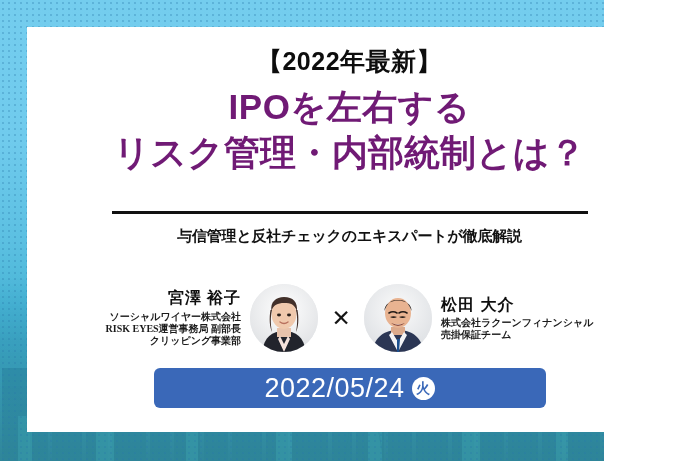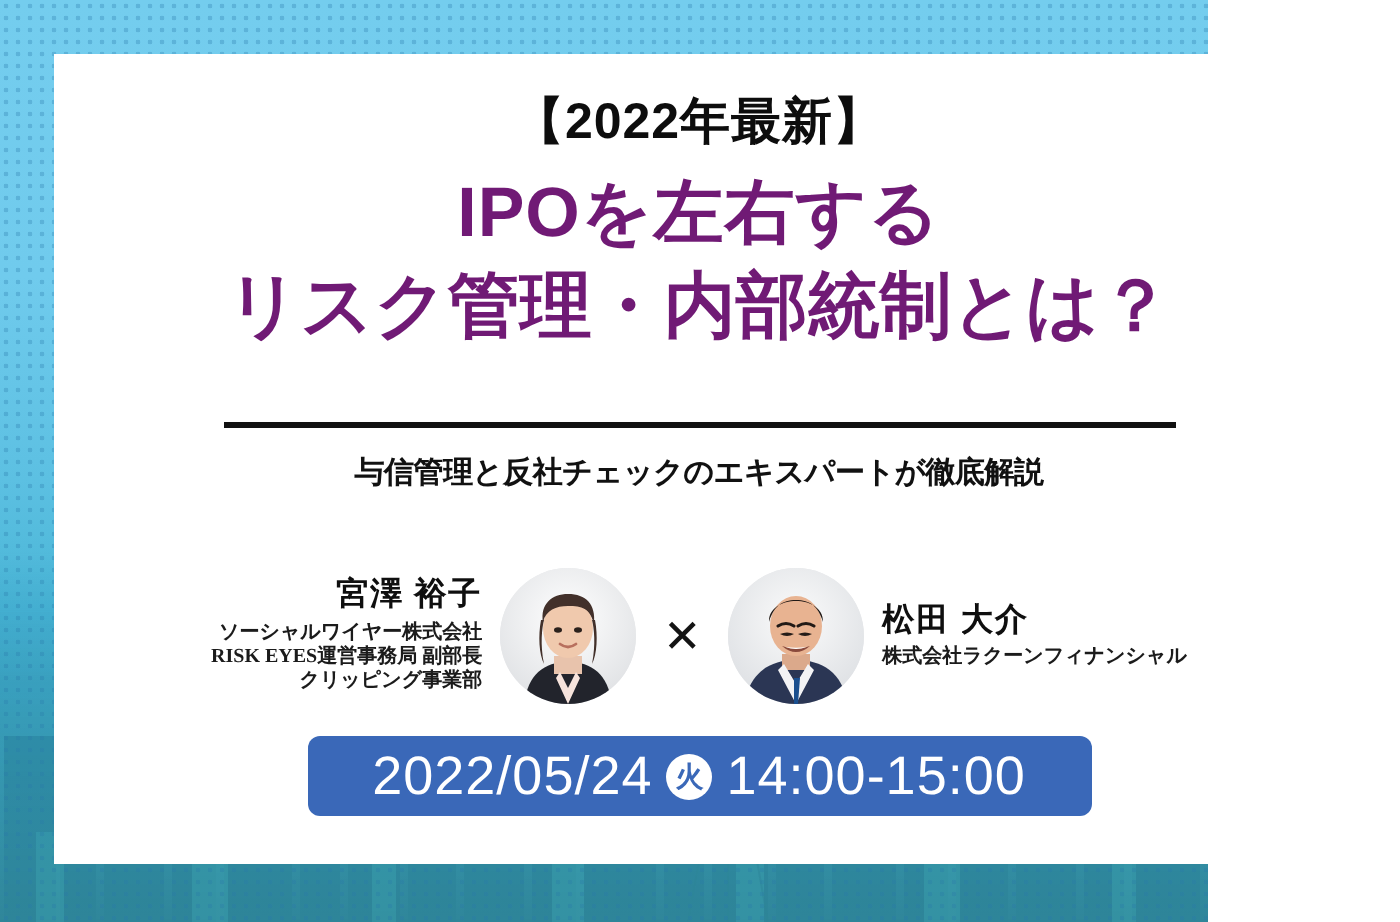--- a/index.html
+++ b/index.html
@@ -339,25 +339,25 @@
             <path d="M35 29 q4 -2.5 8 0" stroke="#221a16" stroke-width="1.6" fill="none" stroke-linecap="round"></path>
             <path d="M26 33 q3.5 -1.5 7 0 q-3.5 2 -7 0 z" fill="#241c18"></path>
             <path d="M35 33 q3.5 -1.5 7 0 q-3.5 2 -7 0 z" fill="#241c18"></path>
             <path d="M27 39 q7 6 14 0 q-7 2.5 -14 0 z" fill="#8a4a3c"></path>
             <path d="M28.5 39.4 q5.5 2.2 11 0 q-5.5 1 -11 0 z" fill="#ffffff"></path>
           </svg>
         </div>
         <div class="sp-text align-left">
           <div class="sp-name">松田 大介</div>
           <div class="sp-aff">株式会社ラクーンフィナンシャル</div>
+          <div class="sp-aff">売掛保証チーム</div>
         </div>
       </div>
 
     </div>
 
     <div id="date-banner">
       <span class="date-text">2022/05/24</span>
       <span id="dow-badge">火</span>
-      <span class="date-text">14:00-15:00</span>
     </div>
 
   </div>
 </div>
 
 </body></html>

